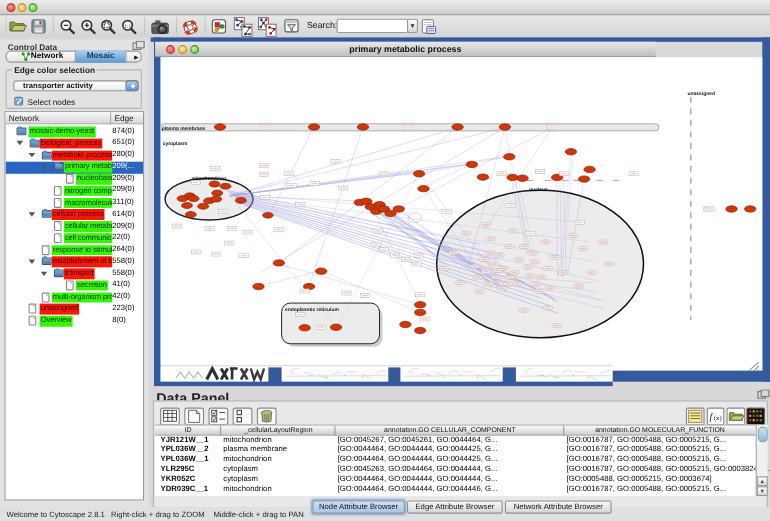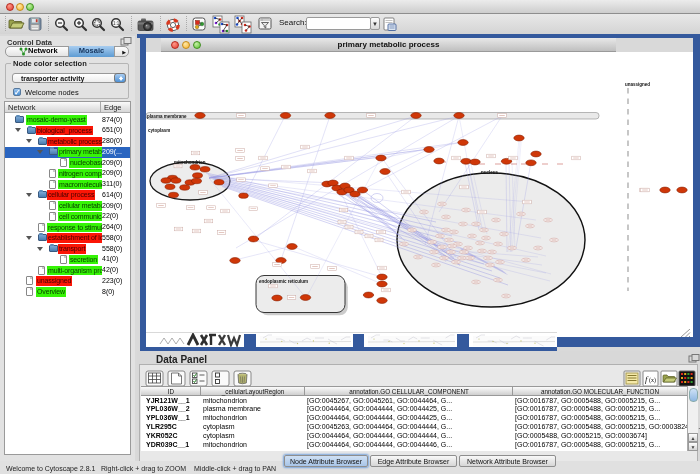--- a/index.html
+++ b/index.html
@@ -36,28 +36,28 @@
 .rbg{background:#fb1606;color:#470000;}
 .arr{position:absolute;top:3px;width:0;height:0;border-left:3.2px solid transparent;border-right:3.2px solid transparent;border-top:4px solid #555;}
 .fold{position:absolute;top:1.5px;width:9px;height:7px;background:linear-gradient(#7aa7d4,#4a7cb0);border:1px solid #3a5a80;border-radius:1px;}
 .fold:before{content:"";position:absolute;left:0;top:-2px;width:4px;height:2px;background:#5d8cba;border-radius:1px 1px 0 0;}
 .file{position:absolute;top:0.5px;width:7px;height:9px;background:#fff;border:1px solid #888;border-radius:1px;}
 .file:before{content:"";position:absolute;right:0;top:0;width:2px;height:2px;background:#ccc;}
 #netwin{left:137px;top:34px;width:563px;height:318px;}
 #nwtop{position:absolute;left:0;top:0;width:563px;height:4px;background:#34599d;}
 #nwleft{position:absolute;left:3px;top:0;width:6px;height:318px;background:#34599d;}
 #nwright{position:absolute;left:556px;top:0;width:7px;height:313px;background:#34599d;}
-#nwtitle{position:absolute;left:24px;top:4px;width:455px;height:14px;background:linear-gradient(#e8e8e8,#bfbfbf);border-bottom:1px solid #9a9a9a;}
+#nwtitle{position:absolute;left:4px;top:4px;width:455px;height:14px;background:linear-gradient(#e8e8e8,#bfbfbf);border-bottom:1px solid #9a9a9a;}
 #nwtitletxt{position:absolute;width:100%;text-align:center;top:2px;font-size:8px;font-weight:bold;color:#111;}
 #canvas{position:absolute;left:9px;top:18px;width:547px;height:280px;background:#fff;}
 #cascade{position:absolute;left:9px;top:299px;width:411px;height:14px;background:#fff;}
 #cascblue{position:absolute;left:3px;top:313px;width:417px;height:5px;background:#34599d;}
 #nwbottom{position:absolute;left:420px;top:303px;width:143px;height:10px;background:#34599d;}
 #dp{left:137px;top:351px;width:563px;height:110px;background:#d8d8d8;}
-#dphead{position:absolute;left:19px;top:3px;font-size:10px;font-weight:bold;color:#222;}
+#dphead{position:absolute;left:5px;top:3px;font-size:13px;font-weight:bold;color:#222;}
 #dpinner{position:absolute;left:2px;top:13px;width:559px;height:98px;background:#e8e8e8;border:1px solid #b0b0b0;}
 #dtable{position:absolute;left:1px;top:21px;width:546px;height:65px;background:#fff;border-top:1px solid #999;}
 #dthead{position:absolute;left:0;top:0;width:546px;height:8.5px;background:linear-gradient(#fbfbfb,#cfcfcf);border-bottom:1px solid #999;font-size:6.3px;color:#111;}
 .dth{position:absolute;top:1px;text-align:center;}
 .drow{position:absolute;left:0;width:546px;height:8.8px;font-size:7px;line-height:8.8px;white-space:nowrap;color:#000;}
 .c1{position:absolute;left:5px;font-weight:bold;}
 .c2{position:absolute;left:62px;}
 .c3{position:absolute;left:166px;}
 .c4{position:absolute;left:374px;}
 #dscroll{position:absolute;left:547px;top:21px;width:11px;height:65px;background:#f0f0f0;border-left:1px solid #aaa;}
@@ -192,25 +192,25 @@
   <div id="tabnet">Network</div>
   <svg style="position:absolute;left:19px;top:11px;" width="9" height="9">
       <circle cx="2" cy="2" r="1.5" fill="#2a9428"></circle>
       <circle cx="7" cy="2" r="1.5" fill="#2a9428"></circle>
       <circle cx="4.5" cy="7" r="1.5" fill="#2a9428"></circle>
       <path d="M2 2 L4.5 7 L7 2" stroke="#2a9428" stroke-width="0.8" fill="none"></path>
     </svg>
   <div id="tabmosaic">Mosaic</div>
   <div id="tabarr">▶</div>
   <div id="grpbox"></div>
-  <div id="grplbl">Node color selection</div>
+  <div id="grplbl">Edge color selection</div>
   <div id="combo">transporter activity</div>
   <div id="combostep"></div>
   <div id="chk">✓</div>
-  <div id="chklbl">Welcome nodes</div>
+  <div id="chklbl">Select nodes</div>
   <div id="tree">
     <div id="treehead">
         <span style="position:absolute;left:3px;top:1px;">Network</span>
         <span style="position:absolute;left:99px;top:1px;">Edge</span>
         <span style="position:absolute;left:95px;top:0;width:1px;height:11px;background:#aaa;"></span>
       </div>
     <div id="treerows">
         <div class="trow" style="top:12.50px;">
           <span class="fold" style="left:10px;"></span>
           <span class="tlab gbg" style="left:21px;max-width:76px;overflow:hidden;">mosaic-demo-yeast</span>

